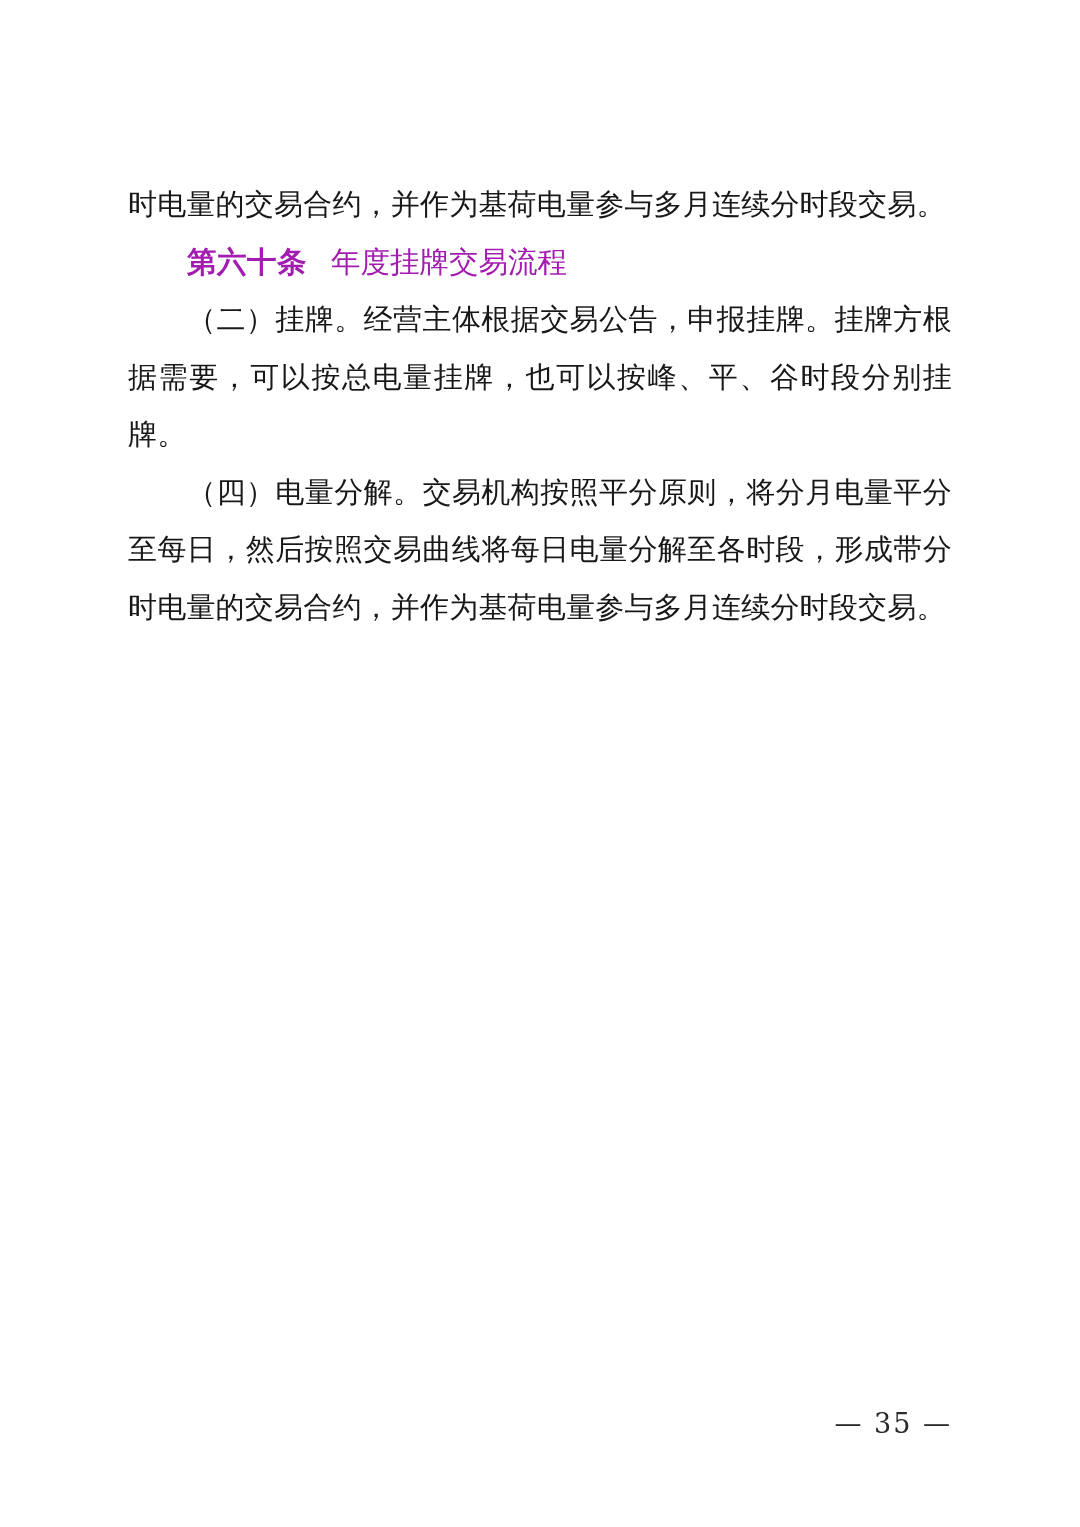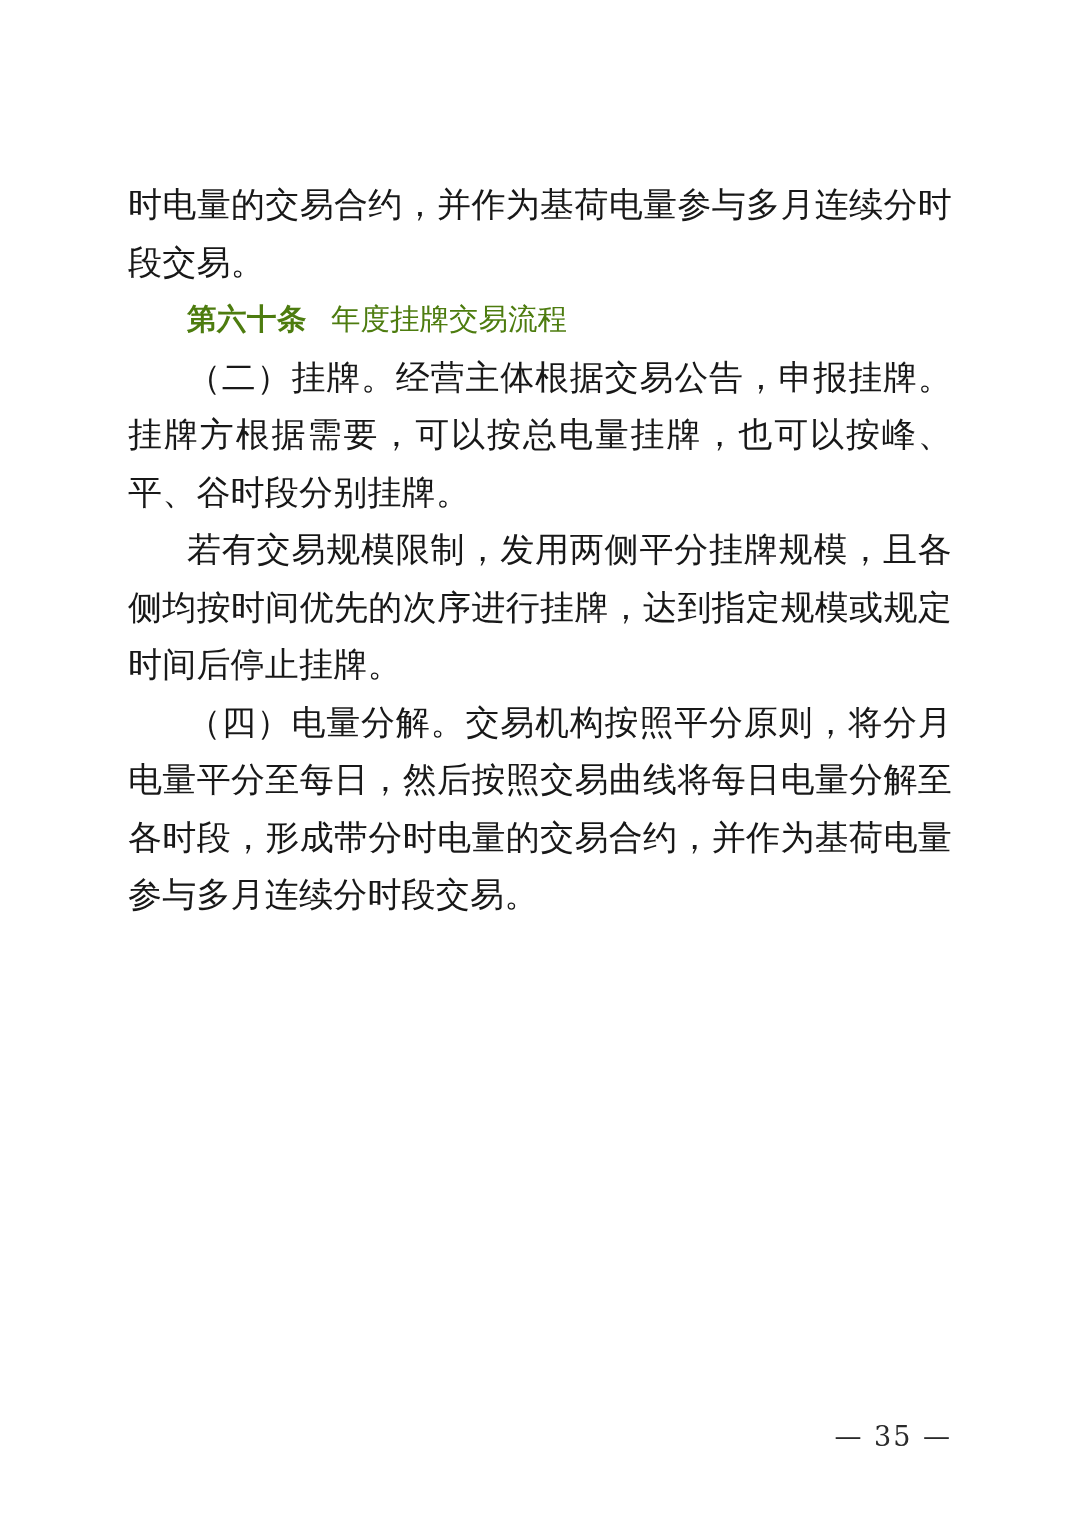--- a/index.html
+++ b/index.html
@@ -27,21 +27,21 @@
   .text-column {
     position: absolute;
     left: 128px;
     top: 176px;
     width: 824px;
   }
 
   
   .para {
     font-family: "DejaVu Serif", "Liberation Serif", serif;
-    font-size: 34px;
+    font-size: 29px;
     line-height: 57.5px;
     text-align: justify;
     text-align-last: left;
     text-justify: inter-character;
     letter-spacing: 0.2px;
     margin: 0;
     text-indent: 59px;
     color: #181818;
     word-break: break-all;
   }
@@ -54,40 +54,40 @@
   
   .article-line {
     font-size: 29.5px;
     line-height: 57.5px;
     text-align: justify;
     text-align-last: left;
     text-justify: inter-character;
     margin: 0;
     text-indent: 59px;
     word-break: break-all;
-    color: #4d7c0f;
+    color: #a21caf;
   }
   .article-label {
     font-family: "DejaVu Sans", "Liberation Sans", sans-serif;
     font-weight: bold;
     font-size: 29.5px;
     letter-spacing: 0.5px;
   }
   .article-title {
     font-family: "DejaVu Serif", "Liberation Serif", serif;
     font-weight: normal;
     font-size: 29.5px;
     padding-left: 24px;
   }
 
   
   .page-number {
     position: absolute;
     right: 128px;
-    bottom: 75px;
+    bottom: 88px;
     font-family: "DejaVu Serif", "Liberation Serif", serif;
     font-size: 27px;
     letter-spacing: 2px;
     color: #2a2a2a;
     white-space: nowrap;
   }
 </style>
 </head>
 <body>
 
@@ -98,21 +98,20 @@
     <p class="para no-indent">时电量的交易合约，并作为基荷电量参与多月连续分时段交易。</p>
 
     <p class="article-line">
       <span class="article-label">第六十条</span><span class="article-title">年度挂牌交易流程</span>
     </p>
 
 
     <p class="para">（二）挂牌。经营主体根据交易公告，申报挂牌。挂牌方根据需要，可以按总电量挂牌，也可以按峰、平、谷时段分别挂牌。</p>
 
 
-    <p class="para">若有交易规模限制，发用两侧平分挂牌规模，且各侧均按时间优先的次序进行挂牌，达到指定规模或规定时间后停止挂牌。</p>
 
 
     <p class="para">（四）电量分解。交易机构按照平分原则，将分月电量平分至每日，然后按照交易曲线将每日电量分解至各时段，形成带分时电量的交易合约，并作为基荷电量参与多月连续分时段交易。</p>
 
   </div>
 
   <div class="page-number">— 35 —</div>
 
 </div>
 

